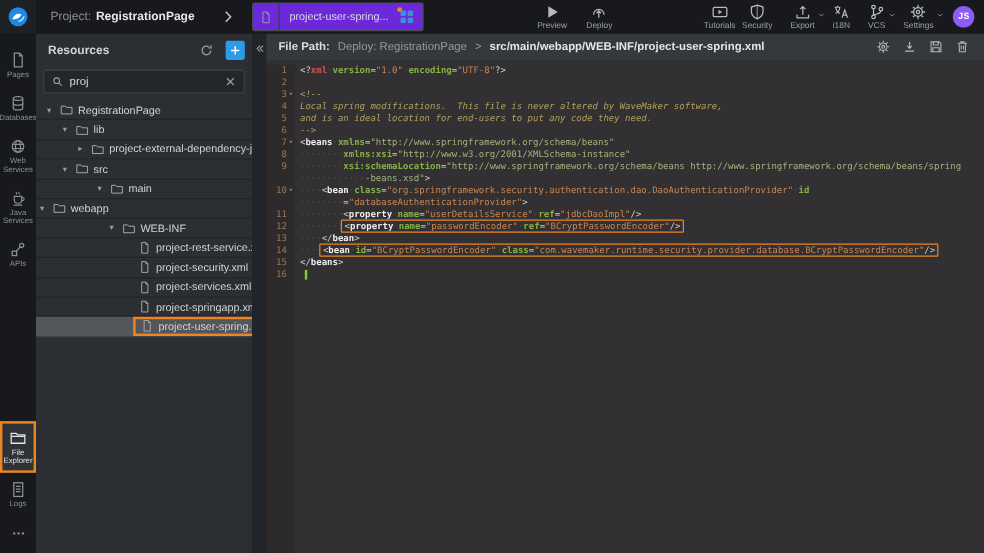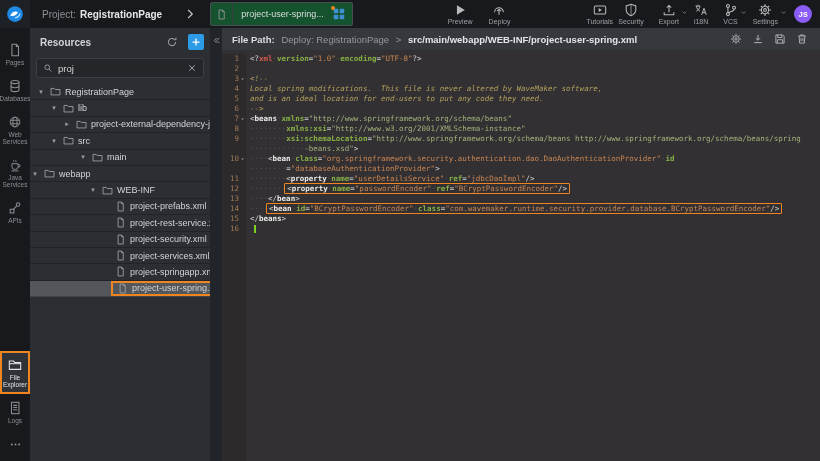--- a/index.html
+++ b/index.html
@@ -8,21 +8,21 @@
   .icon svg { width:100%; height:100%; display:block; }
   .icon { display:inline-block; color:#b8babd; }
 
   
   .topbar { height:28px; display:flex; align-items:center; background:#17191d; position:relative; }
   .logo-box { width:30px; height:28px; display:flex; align-items:center; justify-content:center; background:#1d2024; }
   .logo-box .icon { width:18px; height:18px; }
   .project-label { margin-left:12px; font-size:10px; color:#8e9194; white-space:nowrap; }
   .project-name { font-size:10px; color:#e6e7e9; font-weight:bold; margin-left:4px; white-space:nowrap; }
   .tb-chevron { width:12px; height:12px; color:#c9cbcd; margin:0 14px 0 22px; }
-  .tab { display:flex; align-items:center; height:24px; border:1px solid #4a4e54; background:#14532d; border-radius:2px; }
+  .tab { display:flex; align-items:center; height:24px; border:1px solid #4a4e54; background:#6d28d9; border-radius:2px; }
   .tab-file-btn { width:22px; height:100%; display:flex; align-items:center; justify-content:center; border-right:1px solid #3a3e43; }
   .tab-file-btn .icon { width:11px; height:11px; color:#9a9da1; }
   .tab-name { font-size:9px; color:#dcdde0; padding:0 8px; white-space:nowrap; }
   .grid-wrap { position:relative; width:14px; height:14px; margin-right:6px; color:#3f8fd4; }
   .grid-wrap::after { content:""; position:absolute; left:-1px; top:-1px; width:4px; height:4px; border-radius:50%; background:#ee8522; }
   .tb-actions { display:flex; align-items:flex-start; }
   .tb-left { margin-left:95px; gap:16px; }
   .tb-right { margin-left:auto; gap:15px; }
   .tb-action { display:flex; flex-direction:column; align-items:center; cursor:pointer; position:relative; }
   .tb-action .icon { width:14px; height:14px; }
@@ -434,32 +434,20 @@
         </div>
         <div class="tree-row" style="padding-left: 71px;">
           <span class="tree-caret"></span>
           <span class="tree-inner">
             <span class="icon tree-icon">
               <svg viewBox="0 0 16 16" fill="none" stroke="currentColor" stroke-width="1.2">
                 <path d="M4.5 1.5h5L12 4v10.5H4.5z"></path>
                 <path d="M9.5 1.5V4H12"></path>
               </svg>
             </span>
-            <span>project-prefabs.xml</span>
-          </span>
-        </div>
-        <div class="tree-row" style="padding-left: 71px;">
-          <span class="tree-caret"></span>
-          <span class="tree-inner">
-            <span class="icon tree-icon">
-              <svg viewBox="0 0 16 16" fill="none" stroke="currentColor" stroke-width="1.2">
-                <path d="M4.5 1.5h5L12 4v10.5H4.5z"></path>
-                <path d="M9.5 1.5V4H12"></path>
-              </svg>
-            </span>
             <span>project-rest-service.xml</span>
           </span>
         </div>
         <div class="tree-row" style="padding-left: 71px;">
           <span class="tree-caret"></span>
           <span class="tree-inner">
             <span class="icon tree-icon">
               <svg viewBox="0 0 16 16" fill="none" stroke="currentColor" stroke-width="1.2">
                 <path d="M4.5 1.5h5L12 4v10.5H4.5z"></path>
                 <path d="M9.5 1.5V4H12"></path>

